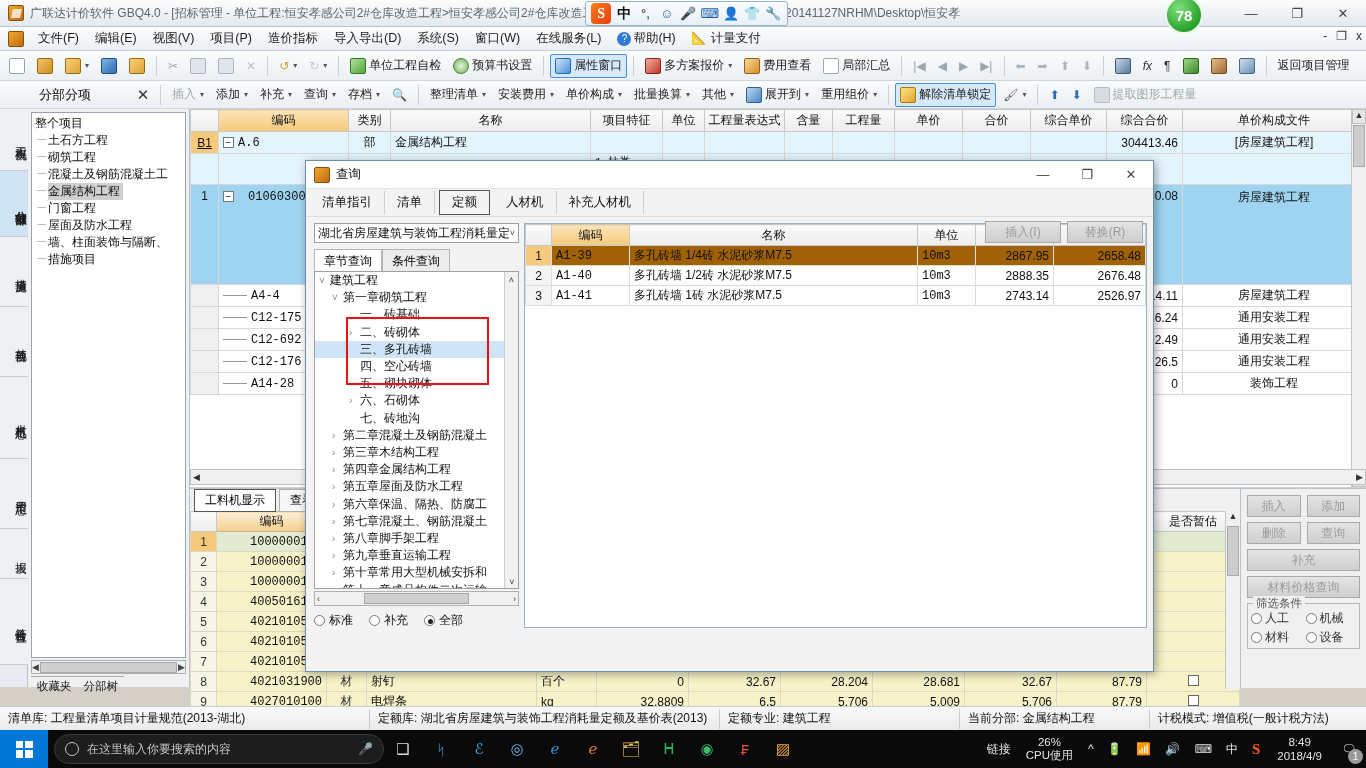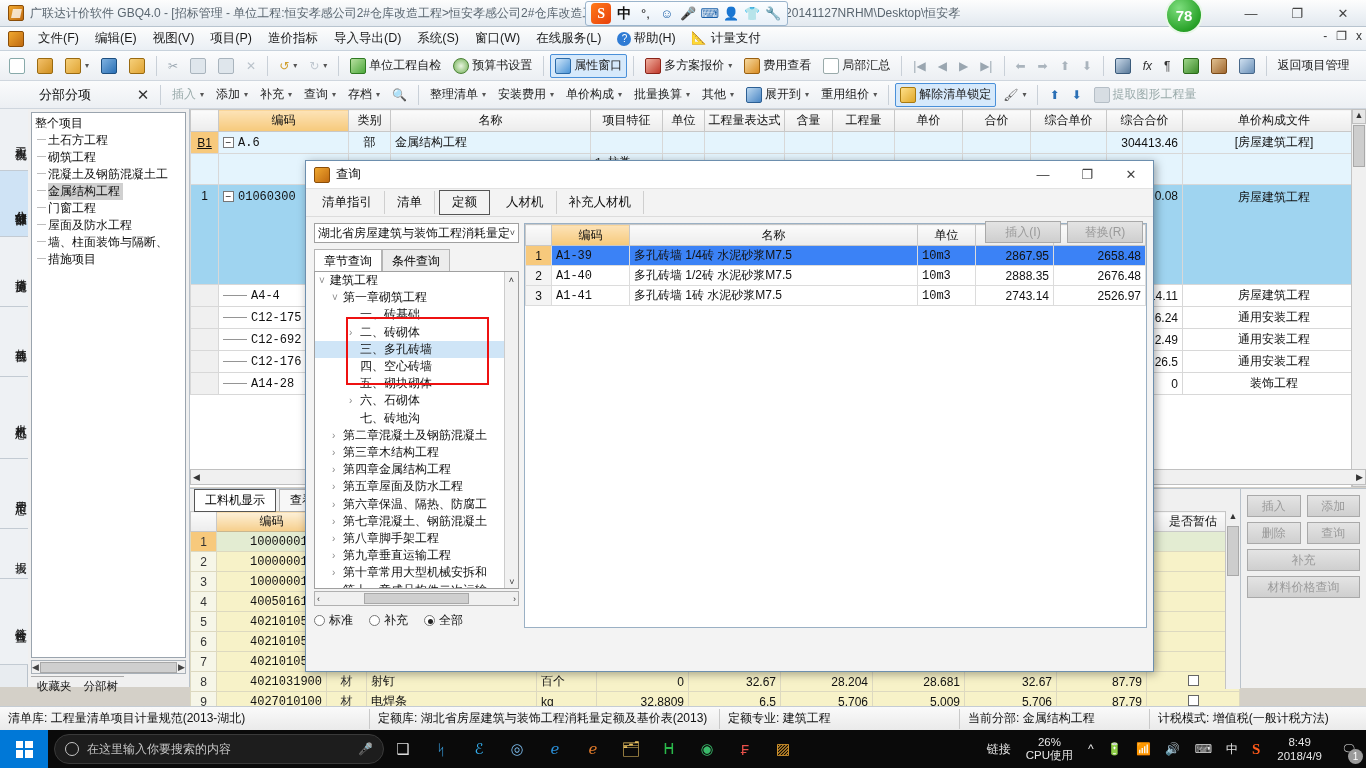--- a/index.html
+++ b/index.html
@@ -275,21 +275,21 @@
   .radio2.on::after{ content:"";position:absolute;left:2.5px;top:2.5px;width:5px;height:5px;border-radius:50%;background:#222;}
   .resultbox{
     position:absolute;left:218px;top:6px;width:623px;height:405px;background:#fff;border:1px solid #9ab0c4;
     overflow:hidden;
   }
   table.res{ border-collapse:collapse; width:100%; table-layout:fixed; font-size:12px;}
   table.res th{ background:linear-gradient(to bottom,#fbfbfb,#ececec);border:1px solid #c8c8c8;height:21px;
     font-weight:normal;color:#111;}
   table.res th.oj{ background:linear-gradient(to bottom,#fde3b8,#f6c97a);}
   table.res td{ border:1px solid #dcdcdc;height:20px;padding:0 4px;color:#111;}
-  table.res tr.r1 td{ background:#3b82f6; }
+  table.res tr.r1 td{ background:#a16207; }
   table.res tr.r1 td.rh{ background:#f7c97c; }
   table.res td.rh{ background:#f4f4f4; text-align:center;}
   table.res td.n{ text-align:right; }
   .dbtn{ width:76px;height:22px;background:linear-gradient(to bottom,#e4e4e4,#cecece);
     border:1px solid #a9a9a9;color:#9a9a9a;font-size:12px;display:flex;align-items:center;justify-content:center;}
   .dlg-actions-wrap{ position:absolute; right:10px; top:60px; display:flex; gap:6px; z-index:110;}
 </style>
 </head>
 <body>
 
@@ -637,21 +637,21 @@
           <td></td>
             <td></td>
           <td></td>
             <td></td>
           <td></td>
             <td></td>
           <td></td>
         </tr>
         <tr class="selrow" style="height:100px;">
           <td class="rowhdr" style="vertical-align:top;padding-top:4px;">1</td>
-          <td style="vertical-align:top;padding-top:4px;"><span class="exp">−</span><span style="font-family:'Liberation Mono',monospace;">01060300</span></td>
+          <td style="vertical-align:top;padding-top:4px;"><span class="exp">−</span><span style="font-family:'Liberation Mono',monospace;margin-left:10px;">01060300</span></td>
           <td></td>
             <td></td>
           <td></td>
             <td></td>
           <td></td>
             <td></td>
           <td></td>
             <td></td>
           <td></td>
             <td></td>
@@ -927,20 +927,43 @@
     <div class="rrow">
       <div class="rbtn">插入</div>
       <div class="rbtn">添加</div>
     </div>
     <div class="rrow">
       <div class="rbtn">删除</div>
       <div class="rbtn">查询</div>
     </div>
     <div class="rbtn">补充</div>
     <div class="rbtn">材料价格查询</div>
+    <div class="fsgroup">
+      <div class="lg">筛选条件</div>
+      <div class="fsrow">
+        <div class="fsitem">
+            <span class="radio"></span>
+            <span>人工</span>
+          </div>
+        <div class="fsitem">
+            <span class="radio"></span>
+            <span>机械</span>
+          </div>
+      </div>
+      <div class="fsrow">
+        <div class="fsitem">
+            <span class="radio"></span>
+            <span>材料</span>
+          </div>
+        <div class="fsitem">
+            <span class="radio"></span>
+            <span>设备</span>
+          </div>
+      </div>
+    </div>
   </div>
 
   <div class="statusbar">
     <div class="st-cell" style="width:370px;">清单库: 工程量清单项目计量规范(2013-湖北)</div>
     <div class="st-cell" style="width:350px;">定额库: 湖北省房屋建筑与装饰工程消耗量定额及基价表(2013)</div>
     <div class="st-cell" style="width:240px;">定额专业: 建筑工程</div>
     <div class="st-cell" style="width:190px;">当前分部: 金属结构工程</div>
     <div class="st-cell" style="border-right:none;">计税模式: 增值税(一般计税方法)</div>
   </div>
 

